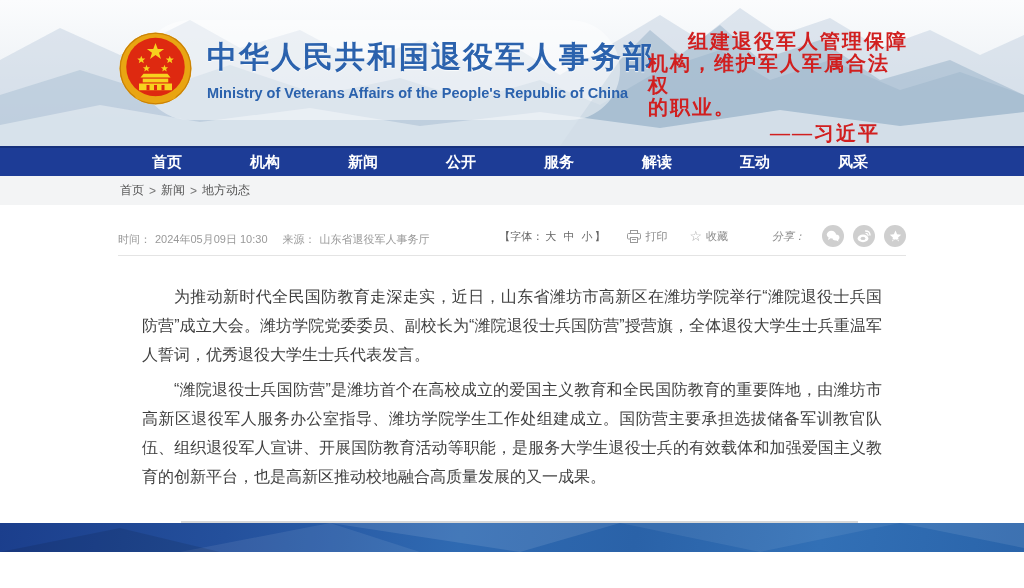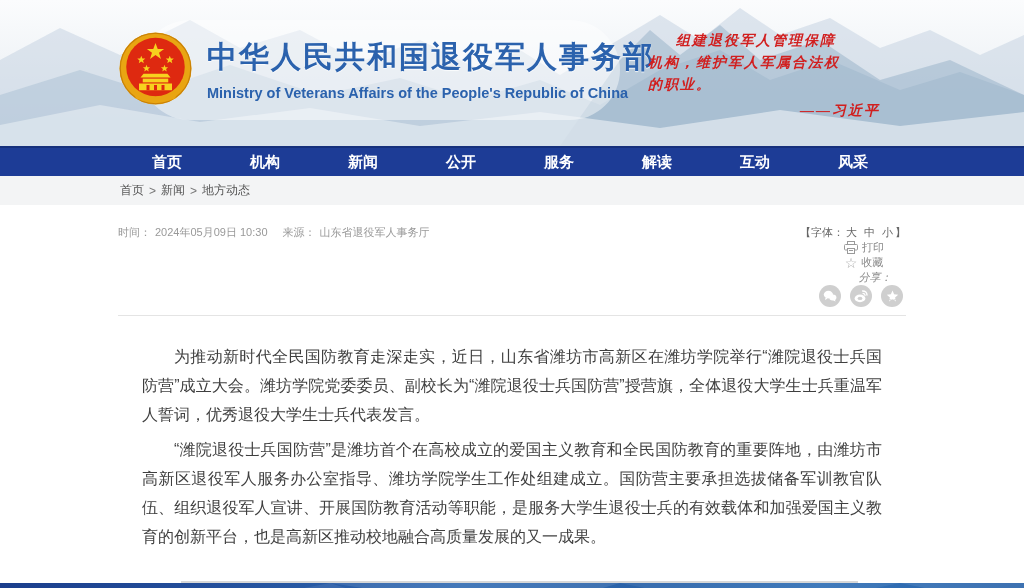--- a/index.html
+++ b/index.html
@@ -16,48 +16,48 @@
   .mountain-art{ position:absolute; inset:0; }
   .header-inner{ position:relative; height:100%; }
   .brand{ position:absolute; left:118px; top:31px; display:flex; align-items:center; }
   .emblem{ width:75px; height:75px; flex:none; }
   .brand-text{ margin-left:14px; }
   .brand-cn{ font-size:30px; font-weight:bold; color:#2b62ad; letter-spacing:2px;
     text-shadow:0 1px 1px rgba(255,255,255,.8); }
   .brand-en{ font-size:14.5px; font-weight:bold; color:#2b62ad; margin-top:7px; }
 
   .quote{ position:absolute; left:648px; top:30px; width:260px;
-    color:#d11f1f; font-weight:bold; font-style:italic;
+    color:#d11f1f; font-weight:bold; 
     font-family:"Liberation Serif","DejaVu Serif",serif;
-    font-size:14px; line-height:22px; letter-spacing:2px; }
+    font-size:20px; line-height:22px; letter-spacing:2px; }
   .quote-line-first{ text-indent:2em; }
   .quote-sign{ margin-top:4px; text-align:right; padding-right:28px; }
 
   
   .main-nav{ height:30px; flex:none; background:#1d3c96;
     border-top:2px solid #16307c; display:flex; align-items:center;
     padding-left:118px; }
   .nav-item{ width:98px; text-align:center; color:#fff; font-size:15px;
     font-weight:bold; text-decoration:none; cursor:pointer; }
 
   
   .crumb-bar{ height:29px; flex:none; background:#f3f4f5; display:flex;
     align-items:center; padding-left:120px; font-size:12px; color:#555; }
   .crumb-bar a{ color:#555; text-decoration:none; cursor:pointer; }
   .crumb-sep{ margin:0 5px; color:#777; }
 
   
   .content{ flex:1; background:#fff; padding:0 118px; }
   .article-title{ text-align:center; font-size:17px; font-weight:bold;
     color:#333; margin-top:19px; letter-spacing:1px; }
-  .meta-row{ display:flex; justify-content:space-between; align-items:flex-start;
+  .meta-row{ display:flex; justify-content:space-between; align-items:flex-end;
     margin-top:20px; padding-bottom:8px; border-bottom:1px solid #e4e4e4;
     font-size:11px; color:#999; }
   .meta-left span{ margin-right:4px; }
-  .meta-right{ display:flex; align-items:center; color:#888; font-size:11px;flex-direction:column; }
+  .meta-right{ display:flex; align-items:center; color:#888; font-size:11px; }
   .font-size-ctl{ color:#666; }
   .font-size-ctl b{ font-weight:normal; margin:0 2px; cursor:pointer; }
   .meta-btn{ display:flex; align-items:center; margin-left:22px; cursor:pointer; color:#888; }
   .meta-btn .ic{ margin-right:4px; display:inline-flex; }
   .share-label{ margin-left:44px; color:#888;font-style:italic; }
   .share-icons{ display:flex; margin-left:8px; }
   .share-circle{ width:22px; height:22px; border-radius:50%; background:#cfcfcf;
     margin-left:9px; display:flex; align-items:center; justify-content:center; cursor:pointer; }
   .star-glyph{ color:#aaa; font-size:14px; line-height:1; }
 

